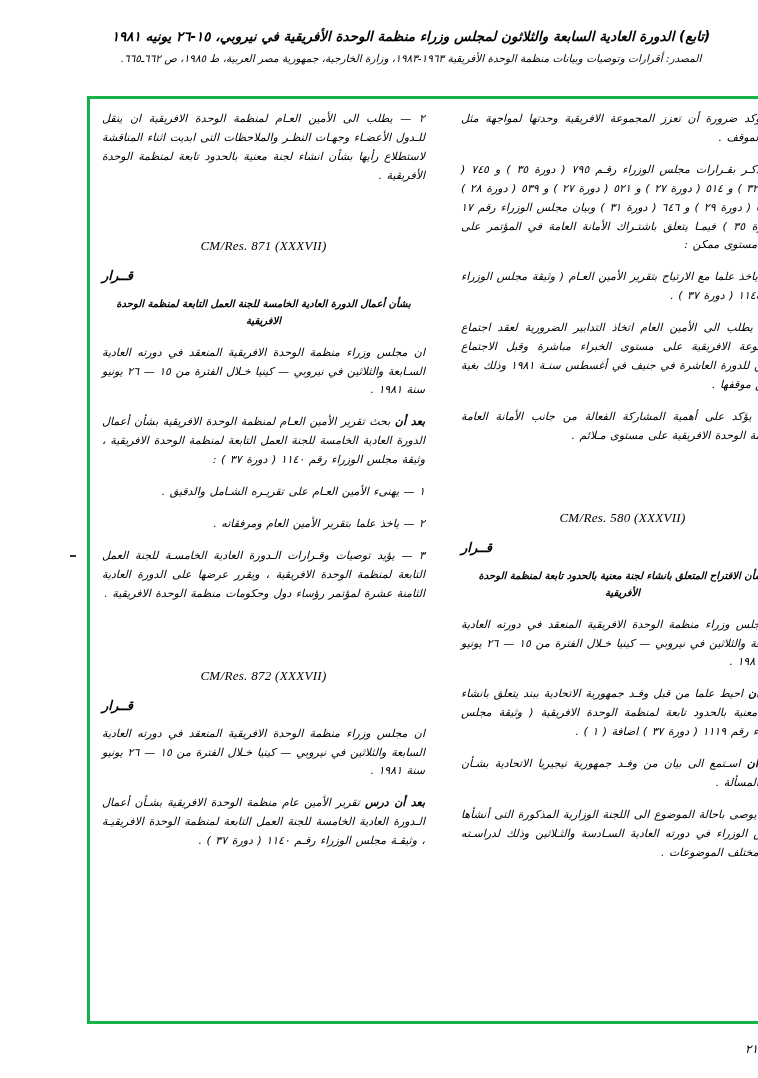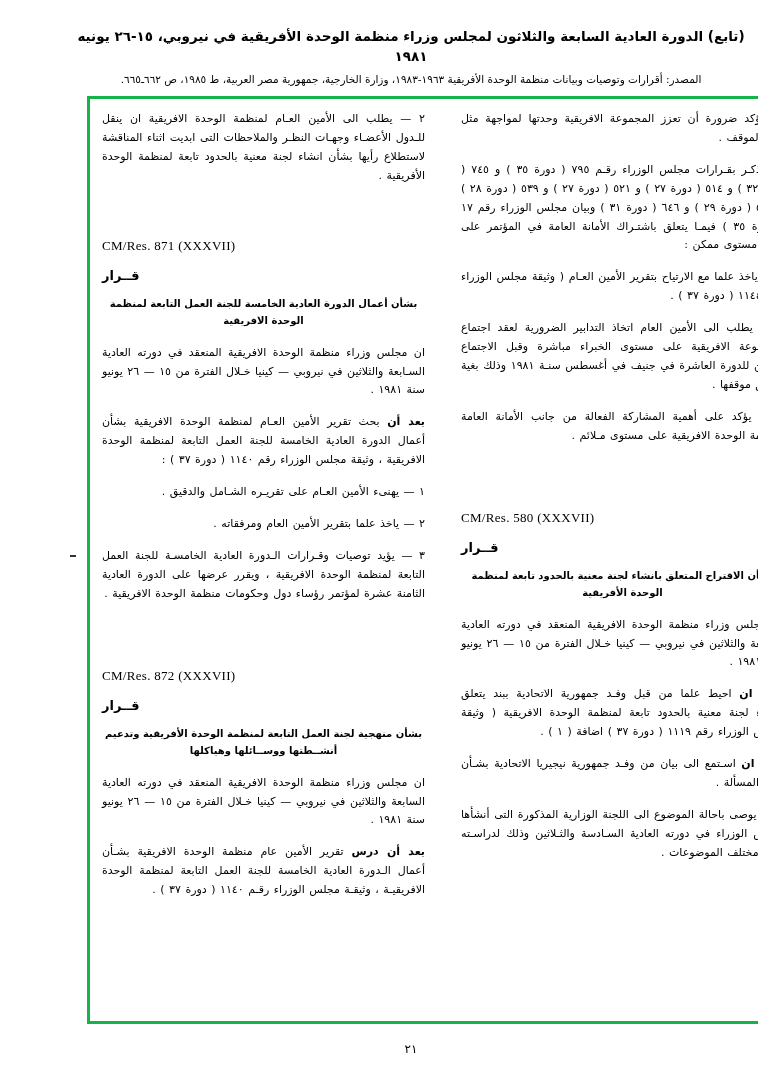--- a/index.html
+++ b/index.html
@@ -13,20 +13,21 @@
     position: relative;
     font-family: "DejaVu Sans", sans-serif;
     color: #000000;
     overflow: hidden;
   }
   .page {
     width: 694px;
     height: 1078px;
     position: relative;
     box-sizing: border-box;
+    font-style: italic;
   }
   .header-block {
     position: absolute;
     top: 26px;
     left: 0;
     right: 0;
     text-align: center;
     direction: rtl;
   }
   .header-title {
@@ -78,21 +79,21 @@
     margin-bottom: 16px;
   }
   .bold-lead {
     font-weight: bold;
   }
   .res-id {
     font-size: 13px;
     font-family: "Liberation Serif", serif;
     font-weight: normal;
     direction: ltr;
-    text-align: left;
+    text-align: center;
     margin: 22px 0 14px 0;
     letter-spacing: 0.3px;
   }
   .qarar {
     text-align: left;
     font-size: 13px;
     font-weight: bold;
     letter-spacing: 5px;
     margin: 0 0 12px 0;
   }
@@ -103,21 +104,20 @@
     line-height: 1.75;
     margin: 0 0 14px 0;
   }
   .spacer-md { height: 14px; }
   .spacer-lg { height: 26px; }
   .page-number {
     position: absolute;
     bottom: 22px;
     left: 0;
     right: 0;
-    text-align: center;
     font-size: 12px;
     direction: rtl;
   }
   .side-tick {
     position: absolute;
     top: 555px;
     left: 6px;
     width: 6px;
     height: 2px;
     background: #333;
@@ -173,21 +173,20 @@
       <p class="p">ان مجلس وزراء منظمة الوحدة الافريقية المنعقد في دورته العادية السـابعة والثلاثين في نيروبي — كينيا خـلال الفترة من ١٥ — ٢٦ يونيو سنة ١٩٨١ .</p>
       <p class="p"><span class="bold-lead">بعد أن</span> بحث تقرير الأمين العـام لمنظمة الوحدة الافريقية بشأن أعمال الدورة العادية الخامسة للجنة العمل التابعة لمنظمة الوحدة الافريقية ، وثيقة مجلس الوزراء رقم ١١٤٠ ( دورة ٣٧ ) :</p>
       <p class="p">١ — يهنىء الأمين العـام على تقريـره الشـامل والدقيق .</p>
       <p class="p">٢ — ياخذ علما بتقرير الأمين العام ومرفقاته .</p>
       <p class="p last">٣ — يؤيد توصيات وقـرارات الـدورة العادية الخامسـة للجنة العمل التابعة لمنظمة الوحدة الافريقية ، ويقرر عرضها على الدورة العادية الثامنة عشرة لمؤتمر رؤساء دول وحكومات منظمة الوحدة الافريقية .</p>
 
       <div class="spacer-lg"></div>
 
       <div class="res-id">CM/Res. 872 (XXXVII)</div>
       <div class="qarar">قــرار</div>
-      <div class="res-title">بشأن منهجية لجنة العمل التابعة لمنظمة الوحدة الأفريقية وتدعيم أنشــطتها ووســائلها وهياكلها</div>
 
       <p class="p">ان مجلس وزراء منظمة الوحدة الافريقية المنعقد في دورته العادية السابعة والثلاثين في نيروبي — كينيا خـلال الفترة من ١٥ — ٢٦ يونيو سنة ١٩٨١ .</p>
       <p class="p"><span class="bold-lead">بعد أن درس</span> تقرير الأمين عام منظمة الوحدة الافريقية بشـأن أعمال الـدورة العادية الخامسة للجنة العمل التابعة لمنظمة الوحدة الافريقيـة ، وثيقـة مجلس الوزراء رقـم ١١٤٠ ( دورة ٣٧ ) .</p>
 
     </div>
 
   </div>
 
   <div class="page-number">٢١</div>
 

